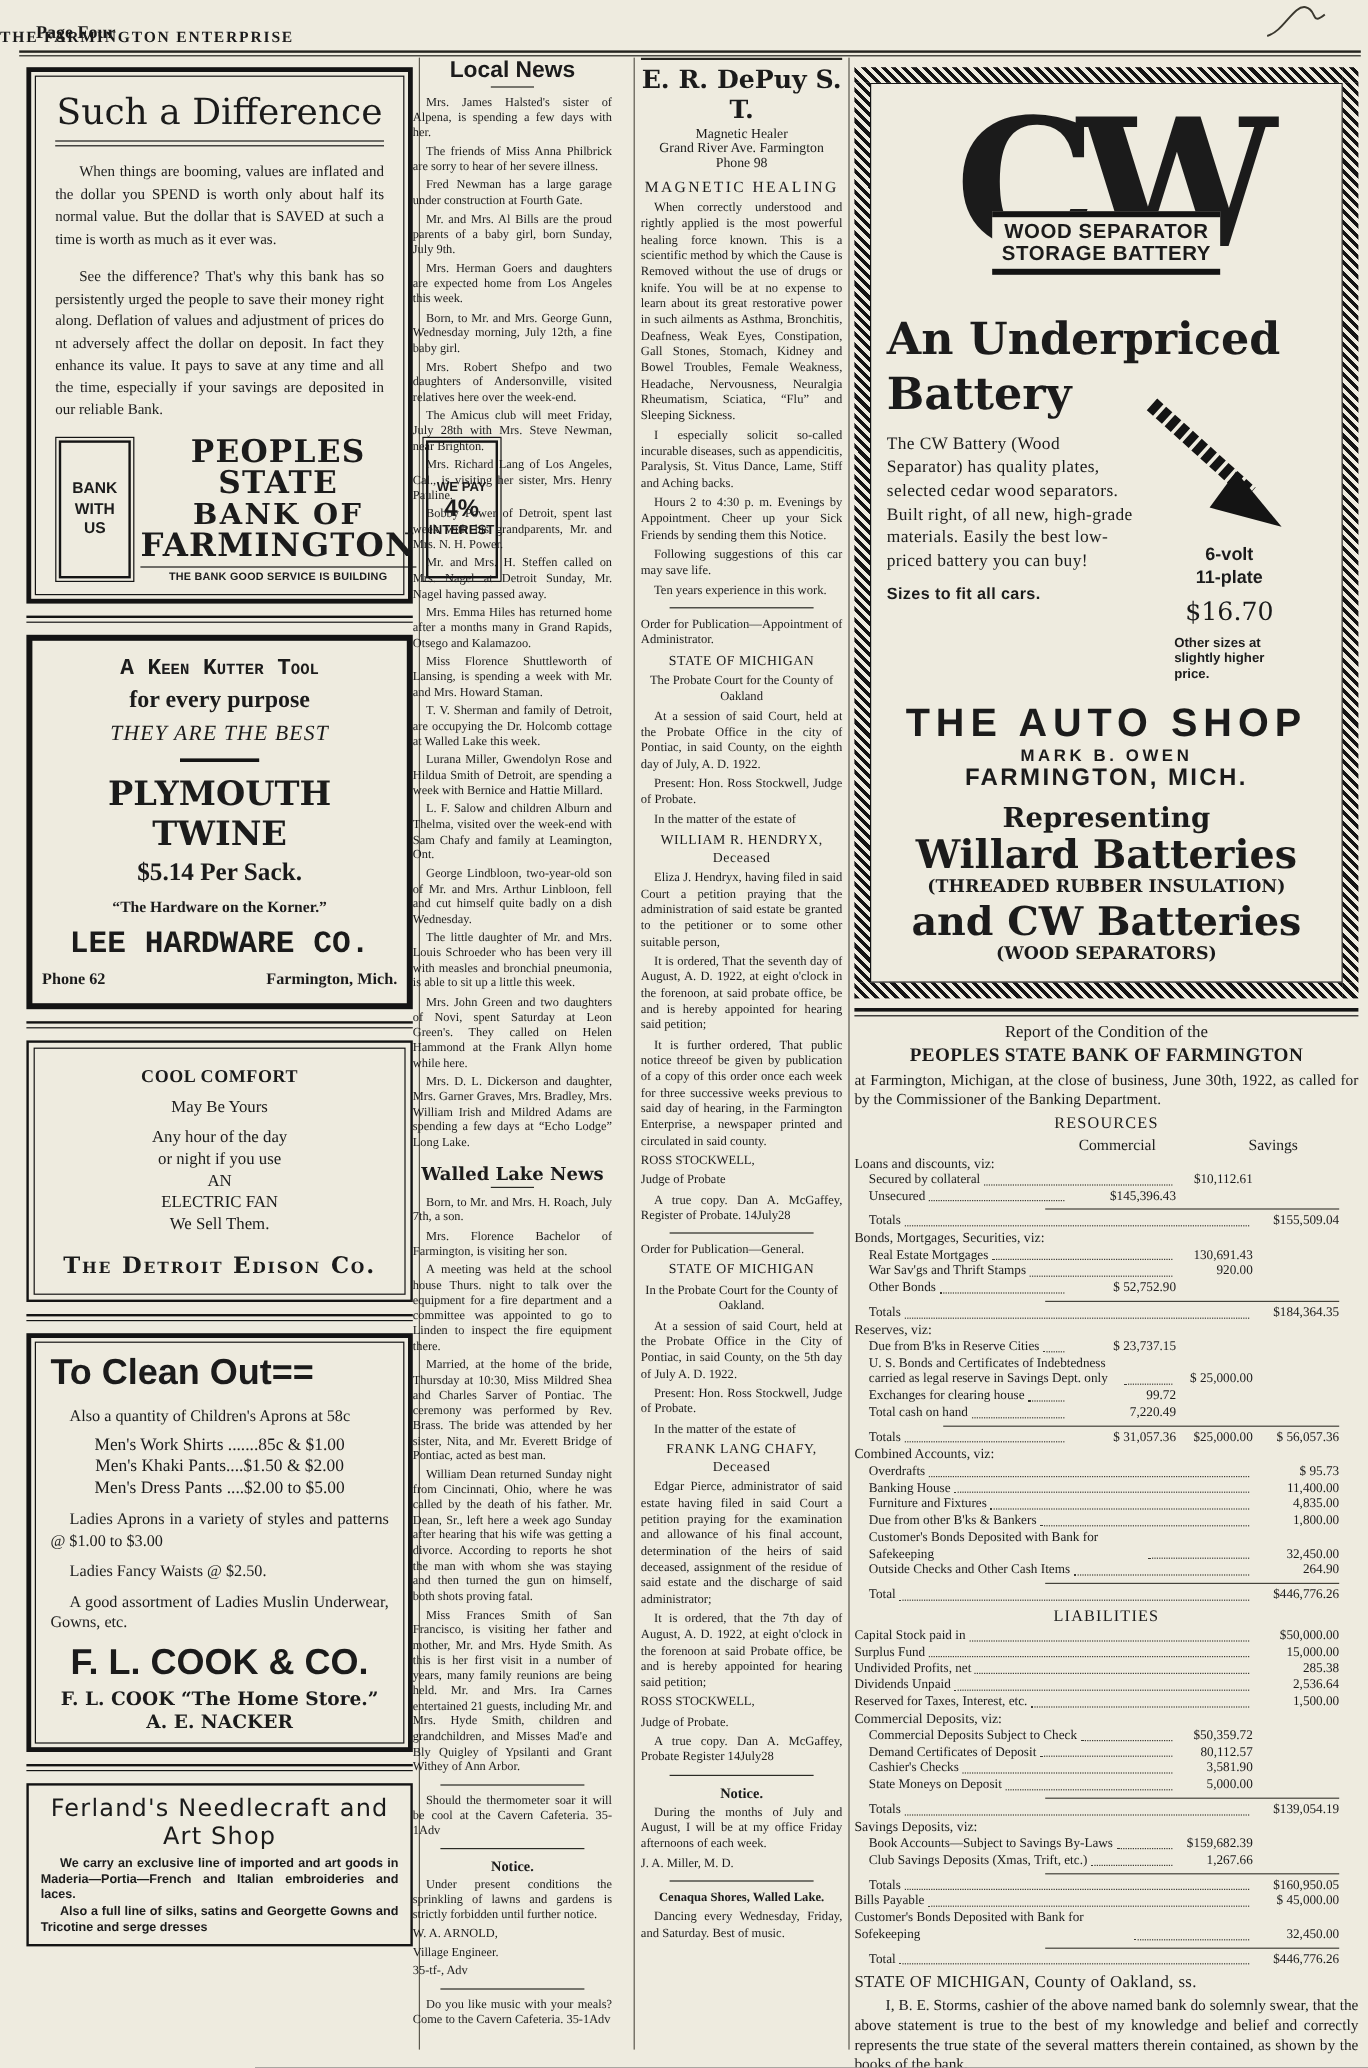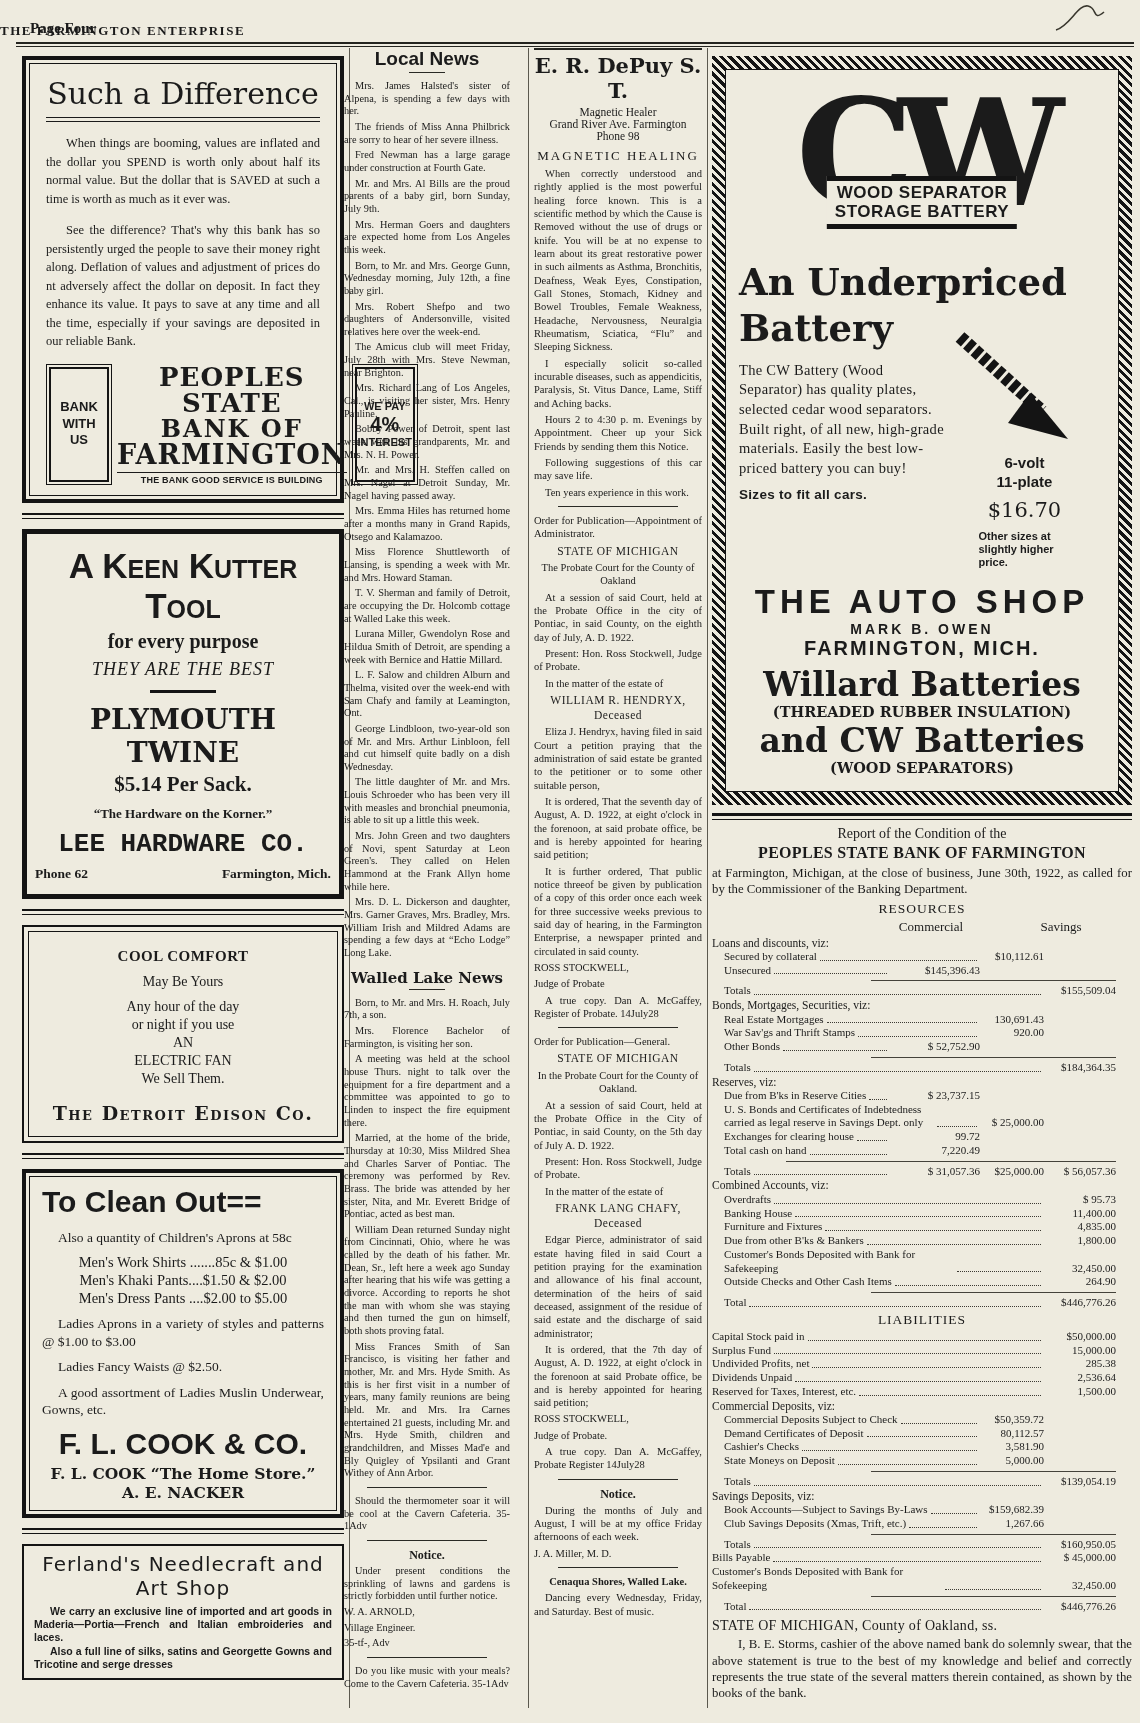--- a/index.html
+++ b/index.html
@@ -35,21 +35,21 @@
   .rate-big{font-size:20px;line-height:1.1;}
   .we-pay,.interest{font-size:11px;}
   .bank-mid{flex:1;text-align:center;display:flex;flex-direction:column;justify-content:center;}
   .bank-n1{font-size:26px;font-weight:bold;font-family:"DejaVu Serif",serif;line-height:1.02;letter-spacing:1px;}
   .bank-n2{font-size:24px;font-weight:bold;font-family:"DejaVu Serif",serif;line-height:1.02;letter-spacing:2px;}
   .bank-n3{font-size:27px;font-weight:bold;font-family:"DejaVu Serif",serif;line-height:1.02;letter-spacing:1px;}
   .bank-slogan{font-size:9px;font-weight:bold;font-family:"Liberation Sans",sans-serif;border-top:1px solid #1b1b1b;
                margin-top:3px;padding-top:2px;letter-spacing:.2px;}
   
   .kk{border:5px solid #141414;padding:12px 8px;margin-bottom:10px;text-align:center;}
-  .kk1{font-size:35px;font-weight:bold;font-variant:small-caps;font-family:Liberation Sans, sans-serif;}
+  .kk1{font-size:19px;font-weight:bold;font-variant:small-caps;font-family:Liberation Mono, monospace;}
   .kk2{font-size:20px;font-weight:bold;margin-top:4px;}
   .kk3{font-size:18px;font-style:italic;margin-top:6px;letter-spacing:1px;}
   .kk-rule{width:66px;border-top:3px solid #141414;margin:10px auto;}
   .kk4{font-size:28px;font-weight:bold;font-family:"DejaVu Serif",serif;}
   .kk5{font-size:21px;font-weight:bold;margin-top:3px;}
   .kk6{font-size:13px;font-weight:bold;margin-top:9px;}
   .kk7{font-size:26px;font-weight:bold;font-family:Liberation Mono, monospace;margin-top:7px;}
   .kk-foot{display:flex;justify-content:space-between;font-size:13.5px;font-weight:bold;margin-top:7px;text-align:left;}
   
   .cc{border:2px solid #141414;padding:4px;margin-bottom:10px;}
@@ -367,20 +367,21 @@
           </svg>
           <div class="cw-spec">6-volt</div>
           <div class="cw-spec">11-plate</div>
           <div class="cw-price">$16.70</div>
           <div class="cw-note">Other sizes at slightly higher price.</div>
         </div>
       </div>
       <div class="cw-shop">THE AUTO SHOP</div>
       <div class="cw-owner">MARK B. OWEN</div>
       <div class="cw-city">FARMINGTON, MICH.</div>
+      <div class="cw-rep">Representing</div>
       <div class="cw-big">Willard Batteries</div>
       <div class="cw-sub">(THREADED RUBBER INSULATION)</div>
       <div class="cw-big">and CW Batteries</div>
       <div class="cw-sub">(WOOD SEPARATORS)</div>
     </div>
 
     <div class="rp-toprule"></div>
     <div class="rp-t1">Report of the Condition of the</div>
     <div class="rp-t2">PEOPLES STATE BANK OF FARMINGTON</div>
     <p class="rp-intro">at Farmington, Michigan, at the close of business, June 30th, 1922, as called for by the Commissioner of the Banking Department.</p>

